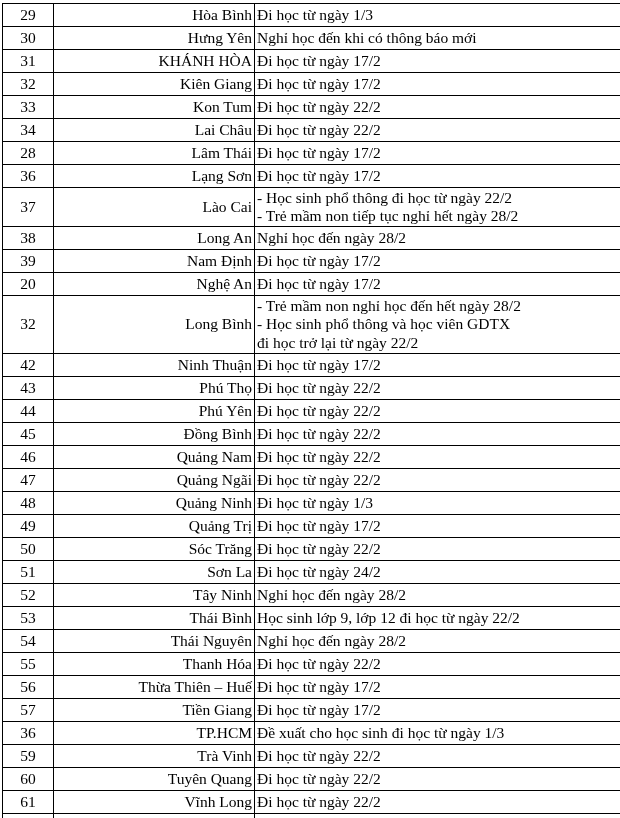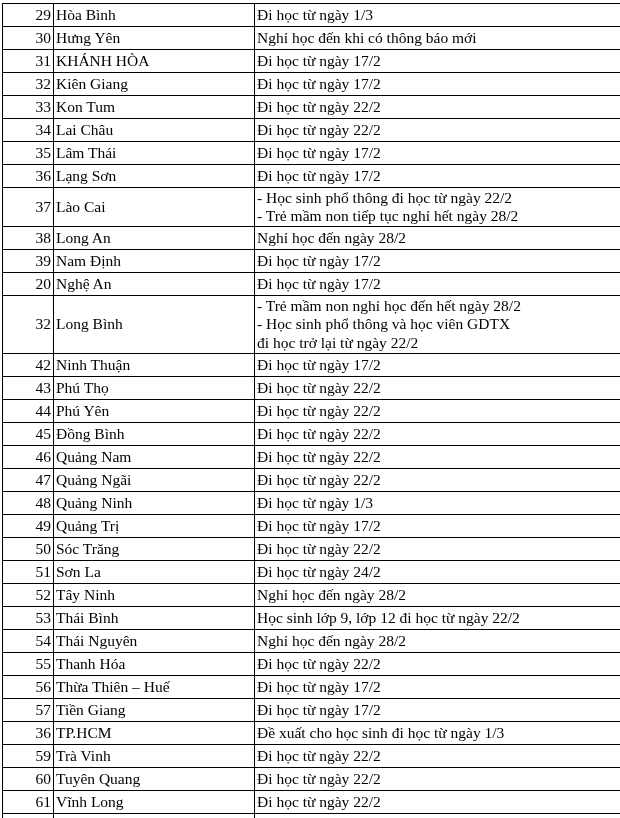--- a/index.html
+++ b/index.html
@@ -29,25 +29,25 @@
   table.province-table td {
     border: 1px solid #000000;
     font-size: 15.5px;
     line-height: 1.17;
     padding: 1px 2px;
     vertical-align: middle;
     height: 20px;
   }
   td.col-idx {
     width: 46px;
-    text-align: right;
+    text-align: center;
   }
   td.col-name {
     width: 196px;
-    text-align: left;
+    text-align: right;
   }
   td.col-note {
     width: 368px;
     text-align: left;
     padding-left: 6px;
   }
   .note-line {
     display: block;
     white-space: nowrap;
   }
@@ -94,21 +94,21 @@
           </td>
         </tr>
         <tr>
           <td class="col-idx">34</td>
           <td class="col-name">Lai Châu</td>
           <td class="col-note">
             <span class="note-line">Đi học từ ngày 22/2</span>
           </td>
         </tr>
         <tr>
-          <td class="col-idx">35</td>
+          <td class="col-idx">28</td>
           <td class="col-name">Lâm Thái</td>
           <td class="col-note">
             <span class="note-line">Đi học từ ngày 17/2</span>
           </td>
         </tr>
         <tr>
           <td class="col-idx">36</td>
           <td class="col-name">Lạng Sơn</td>
           <td class="col-note">
             <span class="note-line">Đi học từ ngày 17/2</span>

